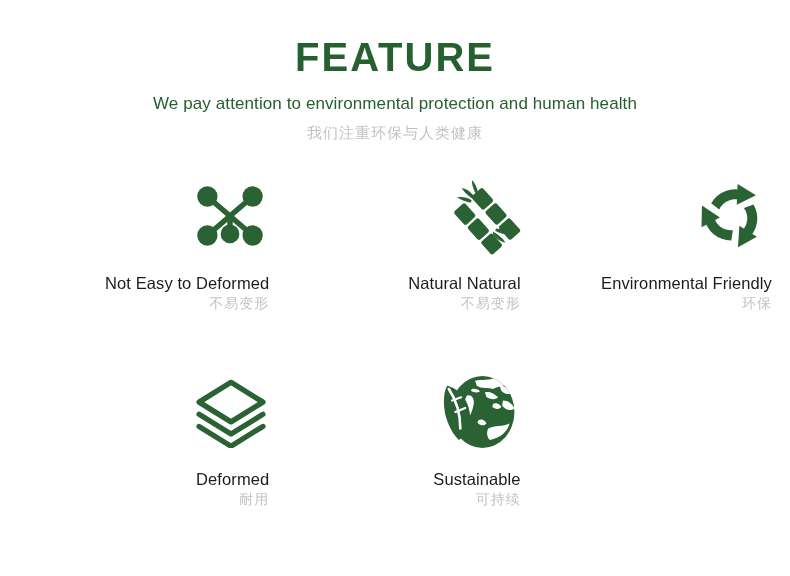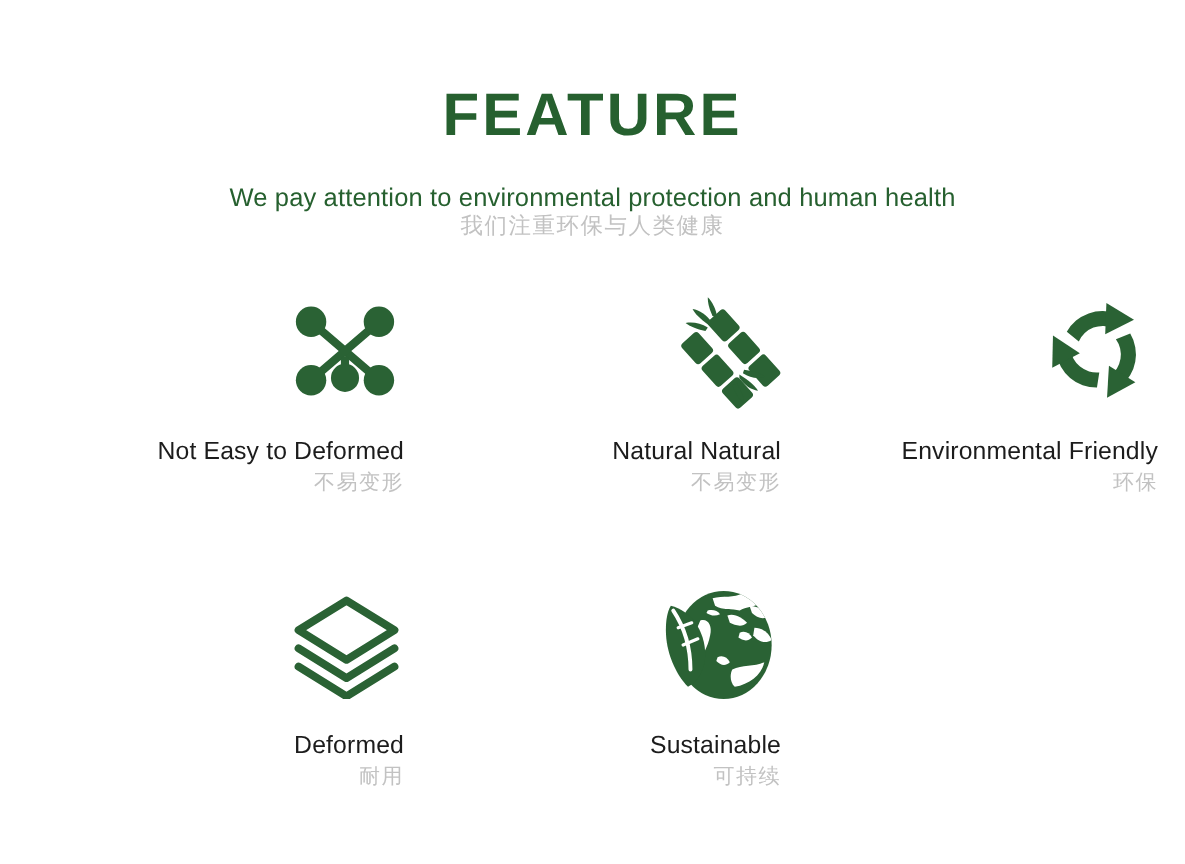--- a/index.html
+++ b/index.html
@@ -14,40 +14,41 @@
     overflow: hidden;
   }
   .page {
     position: relative;
     width: 790px;
     height: 576px;
     box-sizing: border-box;
   }
   .heading-block {
     text-align: center;
-    padding-top: 56px;
+    padding-top: 36px;
   }
   .main-title {
     font-size: 40px;
     font-weight: bold;
     letter-spacing: 2px;
     color: #26602f;
     line-height: 1.05;
     margin: 0;
   }
   .subtitle-en {
     font-size: 17px;
     color: #26602f;
-    margin-top: 24px;
+    margin-top: 16px;
     line-height: 1.2;
     letter-spacing: 0.1px;
   }
   .subtitle-cn {
     font-size: 15px;
     color: #c2c2c2;
+    margin-top: 10px;
     line-height: 1.2;
     letter-spacing: 1px;
   }
 
   .grid {
     margin-top: 22px;
     display: grid;
     grid-template-columns: repeat(3, 1fr);
     grid-template-rows: repeat(2, 196px);
     padding: 0 18px 0 18px;

